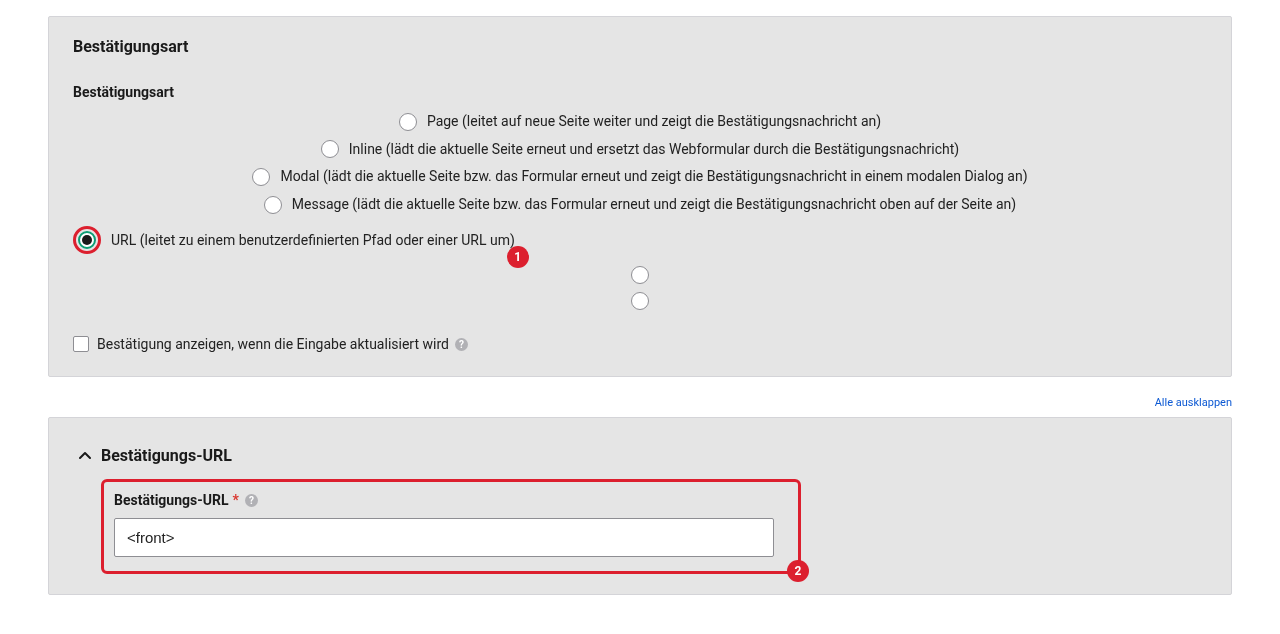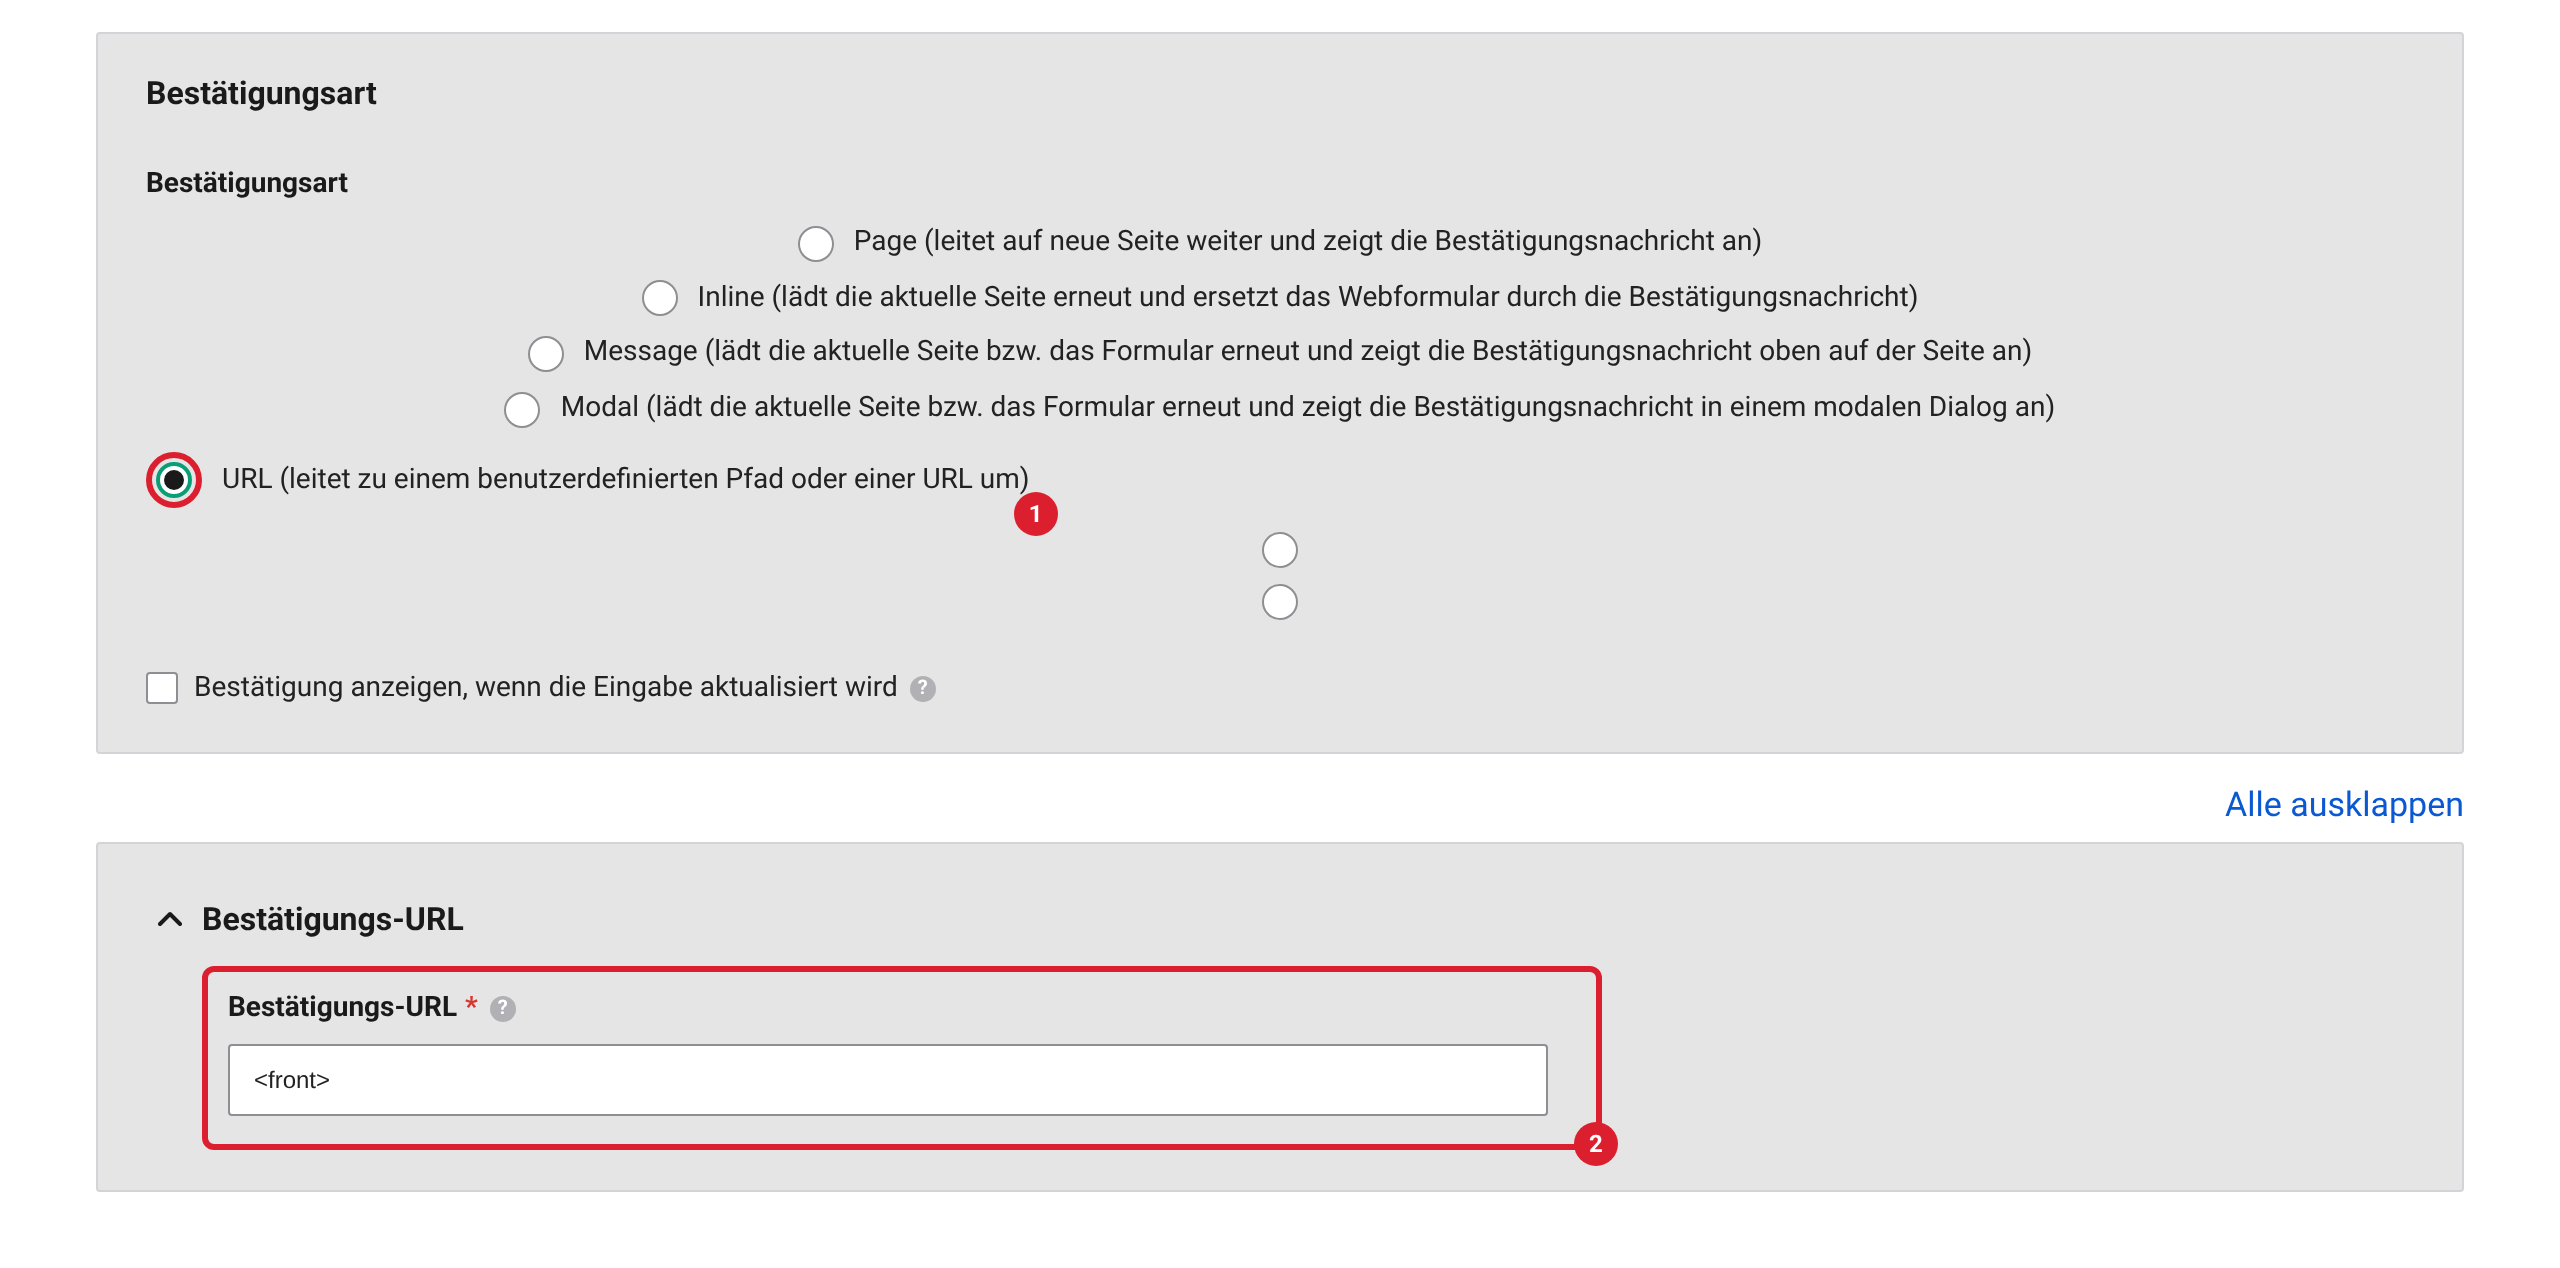--- a/index.html
+++ b/index.html
@@ -108,21 +108,21 @@
     gap: 4px;
     justify-content: space-between;
   }
   .expand-link-row {
     text-align: right;
     margin: 10px 0 8px 0;
   }
   .expand-link {
     color: #0b58d3;
     text-decoration: none;
-    font-size: 17px;
+    font-size: 11px;
     cursor: pointer;
   }
   .collapsible-header {
     display: flex;
     align-items: center;
     gap: 10px;
     padding: 16px 18px 10px 18px;
     cursor: pointer;
   }
   .chevron {
@@ -139,21 +139,21 @@
     color: #1a1a1a;
   }
   .panel.lower { padding: 12px; }
   .collapsible-body {
     padding: 4px 40px 8px 40px;
   }
   .text-input {
     width: 660px;
     max-width: 100%;
     padding: 10px 12px;
-    font-size: 12px;
+    font-size: 15px;
     border: 1.5px solid #8e8e93;
     border-radius: 2px;
     background: #fff;
     color: #222;
   }
 
   
   .annot-radio-wrap {
     border: 3px solid #dc1f2e;
     border-radius: 50%;
@@ -218,26 +218,26 @@
     <span class="radio-label">Page (leitet auf neue Seite weiter und zeigt die Bestätigungsnachricht an)</span>
   </div>
 
   <div class="radio-item">
     <span class="radio"></span>
     <span class="radio-label">Inline (lädt die aktuelle Seite erneut und ersetzt das Webformular durch die Bestätigungsnachricht)</span>
   </div>
 
   <div class="radio-item">
     <span class="radio"></span>
+    <span class="radio-label">Modal (lädt die aktuelle Seite bzw. das Formular erneut und zeigt die Bestätigungsnachricht in einem modalen Dialog an)</span>
+  </div>
+
+  <div class="radio-item">
+    <span class="radio"></span>
     <span class="radio-label">Message (lädt die aktuelle Seite bzw. das Formular erneut und zeigt die Bestätigungsnachricht oben auf der Seite an)</span>
-  </div>
-
-  <div class="radio-item">
-    <span class="radio"></span>
-    <span class="radio-label">Modal (lädt die aktuelle Seite bzw. das Formular erneut und zeigt die Bestätigungsnachricht in einem modalen Dialog an)</span>
   </div>
 
   
   <div class="annot-row-wrap">
     <div class="radio-item with-annot">
       <span class="annot-radio-wrap">
         <span class="radio selected">
             <span class="dot"></span>
           </span>
       </span>

